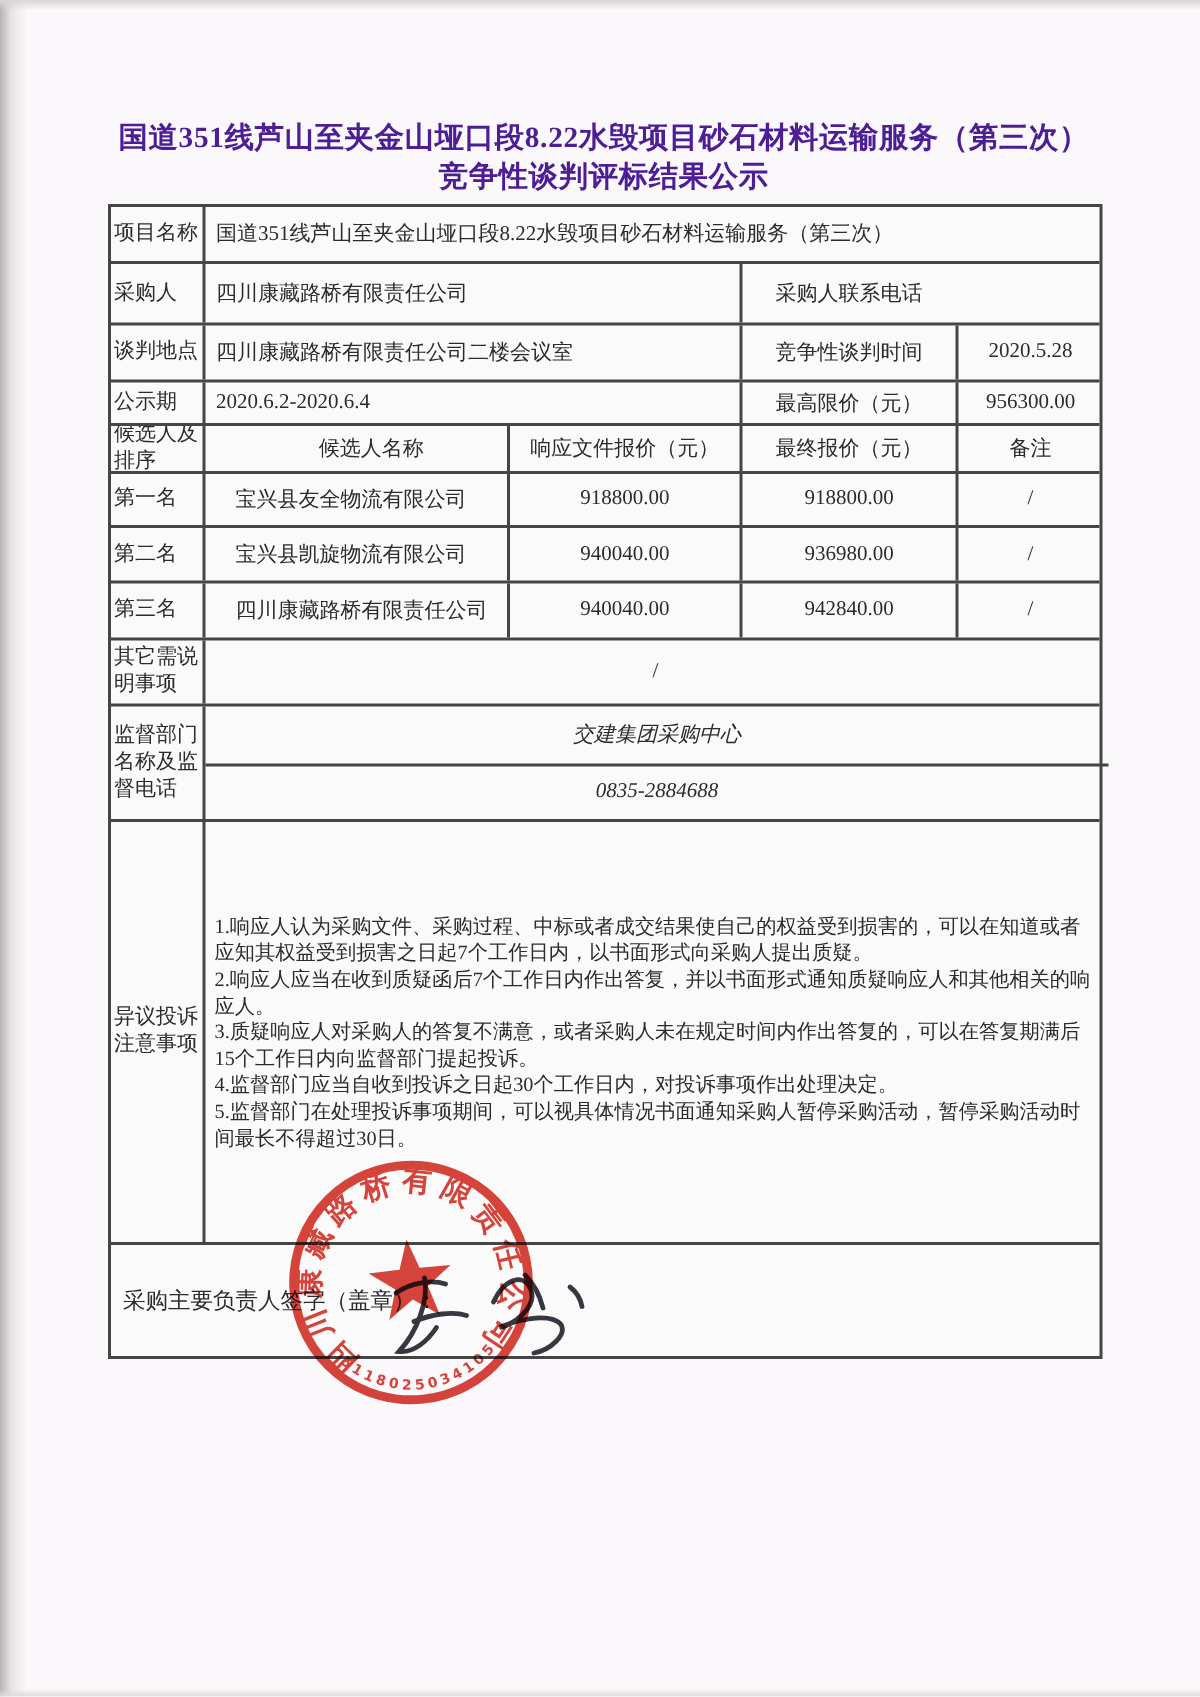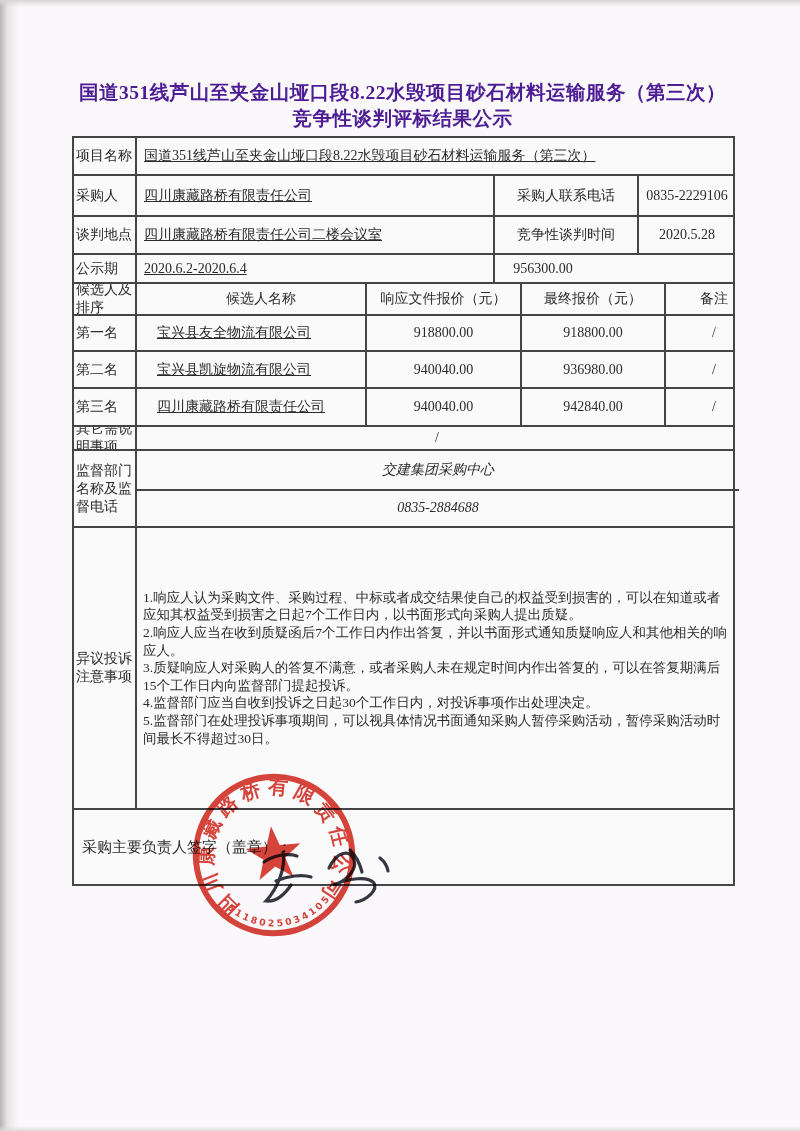--- a/index.html
+++ b/index.html
@@ -30,25 +30,25 @@
     border:2px solid #454545;
     box-sizing:border-box;
     background:rgba(255,255,255,.25);
     font-size:14px;
   }
   .trow{display:flex;box-sizing:border-box;}
   .trow + .trow{border-top:2px solid #454545;}
   .c{box-sizing:border-box;display:flex;align-items:center;overflow:hidden;}
   .c + .c{border-left:2px solid #454545;}
   .lab{width:61px;flex:none;padding:0 2px;line-height:18px;}
-  .val-l{padding-left:7px;justify-content:flex-start;text-decoration:underline;}
+  .val-l{padding-left:7px;justify-content:flex-start;}
   .ctr{justify-content:center;text-align:center;}
   .w-wide{width:602px;flex:none;}
   .w-mid{width:358px;flex:none;}
-  .w-name{width:230px;flex:none;padding-left:20px;}
+  .w-name{width:203px;flex:none;padding-left:20px;}
   .w-resp{width:155px;flex:none;}
   .w-final{width:144px;flex:none;text-align:right;}
   .w-rem{width:98px;flex:none;}
   .subcol{display:flex;flex-direction:column;width:602px;flex:none;font-style:italic;}
   .subrow{box-sizing:border-box;display:flex;align-items:center;justify-content:center;}
   .subrow + .subrow{border-top:2px solid #454545;}
   .objection-text{display:block;padding:6px 8px 6px 6px;font-size:13.5px;line-height:17.6px;}
   .objection-text .obj-item{text-align:left;}
   .sign-row .c{align-items:center;}
   .sign-label{padding-left:8px;font-size:15px;}
@@ -77,33 +77,33 @@
 
     <div class="trow" style="height:36px">
       <div class="c lab">项目名称</div>
       <div class="c val-l w-wide">国道351线芦山至夹金山垭口段8.22水毁项目砂石材料运输服务（第三次）</div>
     </div>
 
     <div class="trow" style="height:41px">
       <div class="c lab">采购人</div>
       <div class="c val-l w-mid">四川康藏路桥有限责任公司</div>
       <div class="c ctr w-final">采购人联系电话</div>
-      <div class="c ctr w-rem">0835-2229106</div>
     </div>
 
     <div class="trow" style="height:38px">
       <div class="c lab">谈判地点</div>
       <div class="c val-l w-mid">四川康藏路桥有限责任公司二楼会议室</div>
       <div class="c ctr w-final">竞争性谈判时间</div>
       <div class="c ctr w-rem">2020.5.28</div>
     </div>
 
     <div class="trow" style="height:29px">
       <div class="c lab">公示期</div>
       <div class="c val-l w-mid">2020.6.2-2020.6.4</div>
+      <div class="c ctr w-final">最高限价（元）</div>
       <div class="c ctr w-rem">956300.00</div>
     </div>
 
     <div class="trow" style="height:32px">
       <div class="c lab">候选人及排序</div>
       <div class="c ctr w-name">候选人名称</div>
       <div class="c ctr w-resp">响应文件报价（元）</div>
       <div class="c ctr w-final">最终报价（元）</div>
       <div class="c ctr w-rem">备注</div>
     </div>
@@ -123,21 +123,21 @@
       <div class="c ctr w-rem">/</div>
     </div>
     <div class="trow" style="height:38px">
       <div class="c lab">第三名</div>
       <div class="c val-l w-name">四川康藏路桥有限责任公司</div>
       <div class="c ctr w-resp">940040.00</div>
       <div class="c ctr w-final">942840.00</div>
       <div class="c ctr w-rem">/</div>
     </div>
 
-    <div class="trow" style="height:24px">
+    <div class="trow" style="height:44px">
       <div class="c lab">其它需说明事项</div>
       <div class="c ctr w-wide">/</div>
     </div>
 
     <div class="trow" style="height:77px">
       <div class="c lab">监督部门名称及监督电话</div>
       <div class="subcol" style="border-left:2px solid #454545">
         <div class="subrow" style="height:39px">交建集团采购中心</div>
         <div class="subrow" style="height:38px">0835-2884688</div>
       </div>

